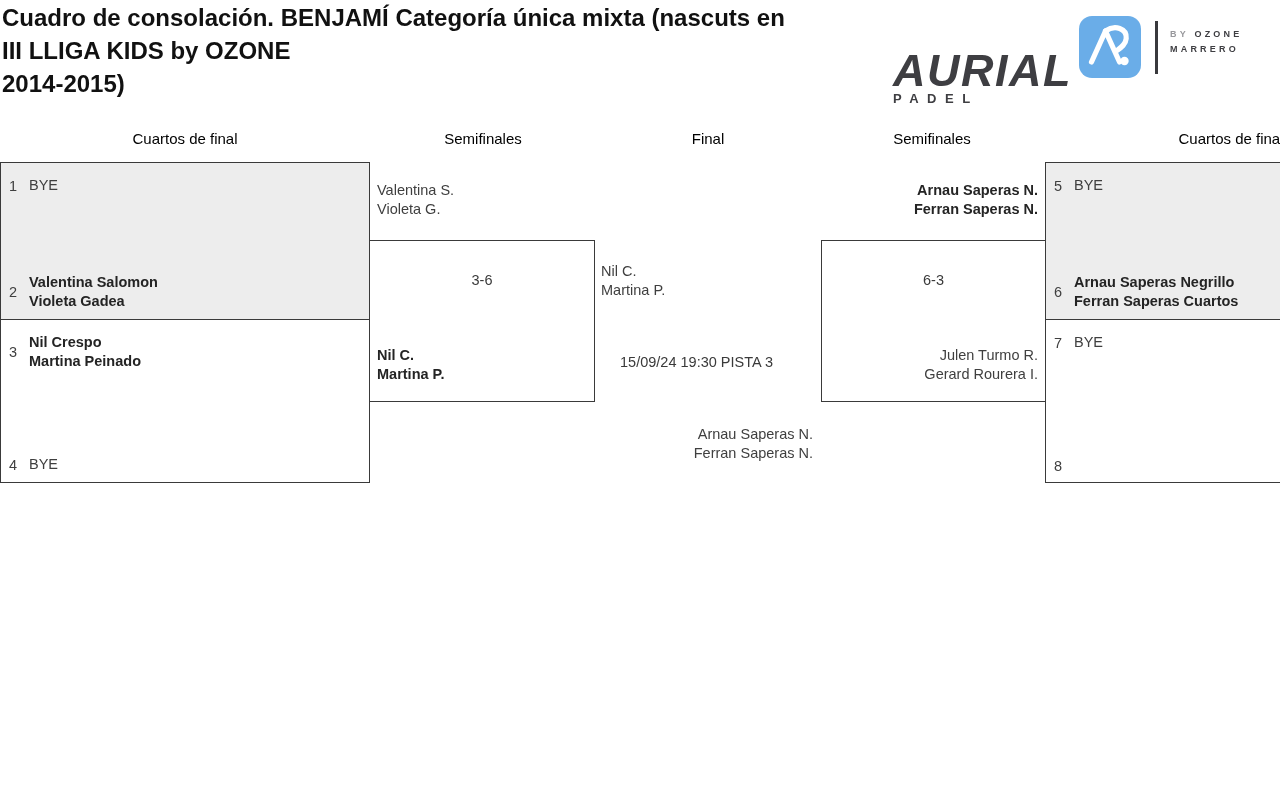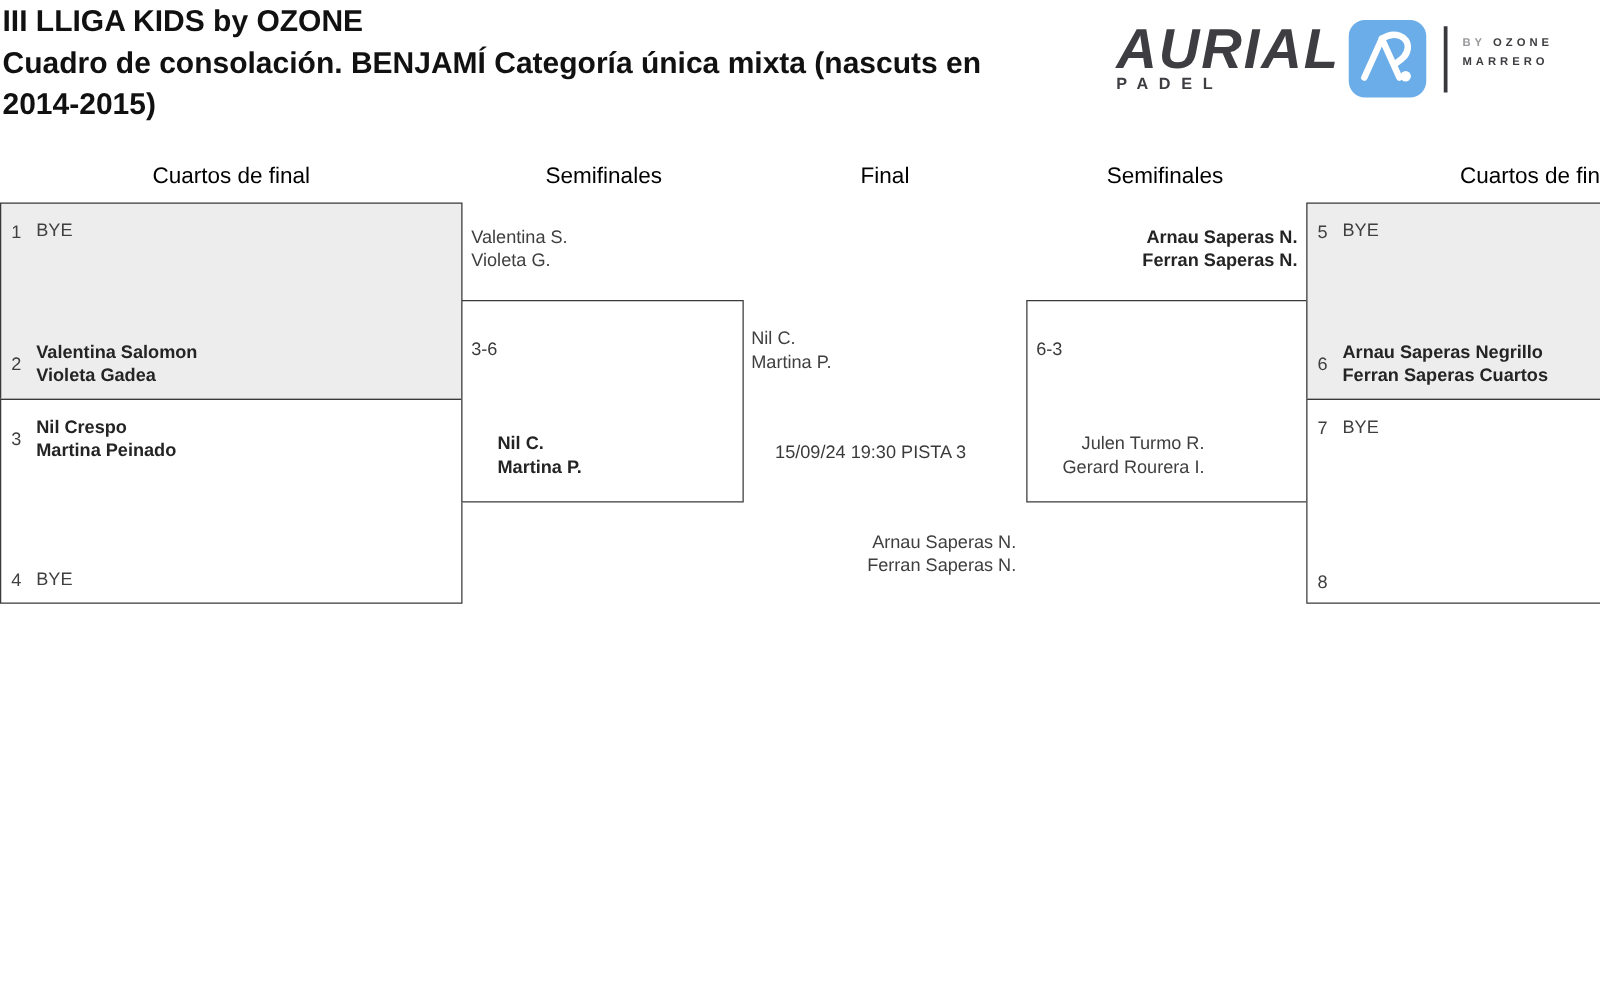--- a/index.html
+++ b/index.html
@@ -7,58 +7,58 @@
     position:relative;width:1280px;height:796px;overflow:hidden;background:#fff;
     font-family:"Liberation Sans","DejaVu Sans",sans-serif;
     -webkit-font-smoothing:antialiased;
   }
   
   .title{position:absolute;left:2px;top:1px;font-size:24px;font-weight:600;
     line-height:33px;color:#111;white-space:nowrap;}
   .logo{position:absolute;left:893px;top:16px;display:flex;align-items:flex-start;}
   .logo-word-col{display:flex;flex-direction:column;}
   .logo-word{font-size:45px;line-height:46px;font-weight:800;font-style:italic;
-    letter-spacing:1.5px;color:#3e3e42;}
+    letter-spacing:1.5px;color:#3e3e42;margin-top:32px;}
   .logo-sub{font-size:13px;font-weight:700;letter-spacing:8.5px;color:#3e3e42;
     text-align:left;margin-top:-3px;padding-right:4px;}
   .logo-tile{width:62px;height:62px;border-radius:13px;margin-left:7px;
     background:var(--accent-blue,#6aade8);flex:0 0 auto;}
   .logo-divider{width:3px;height:53px;background:#39393d;margin:5px 12px 0 14px;}
   .logo-byline{margin-top:11px;font-size:9px;font-weight:700;letter-spacing:3.2px;
     line-height:15px;color:#3e3e42;white-space:nowrap;}
   .logo-byline .by{color:#98989c;}
   
   .round-header{position:absolute;top:130px;transform:translateX(-50%);
-    font-size:18px;font-weight:500;color:#000;white-space:nowrap;}
+    font-size:15px;font-weight:500;color:#000;white-space:nowrap;}
   
   .qf-block{position:absolute;box-sizing:border-box;border:1px solid var(--border,#3a3a3a);
     display:flex;flex-direction:column;justify-content:space-between;
     padding:13px 8px 8px 8px;background:#fff;}
   .qf-block.gray{background:var(--block-gray,#ededed);}
   .entry{display:flex;align-items:center;}
   .seed{flex:0 0 14px;width:14px;font-size:14.5px;color:#3f3f3f;margin-right:6px;}
   .names{font-size:14.5px;line-height:19px;color:#3f3f3f;}
   .entry.strong .names{font-weight:700;color:#242424;}
   .sf-box{position:absolute;box-sizing:border-box;border:1px solid var(--border,#3a3a3a);
-    display:flex;flex-direction:row;padding:0 7px;background:#fff;}
+    display:flex;flex-direction:column;padding:0 7px;background:#fff;}
   .sf-score{text-align:center;padding-top:31px;font-size:14.5px;color:#3a3a3a;}
   .sf-winner{margin-top:auto;padding-bottom:17px;font-size:14.5px;line-height:19px;color:#3f3f3f;}
   .team{position:absolute;font-size:14.5px;line-height:19px;color:#3f3f3f;white-space:nowrap;}
   .strong-text{font-weight:700;color:#242424;}
   .ta-r{text-align:right;}
   .final-date{position:absolute;font-size:14.5px;color:#3a3a3a;text-align:center;white-space:nowrap;}
 </style>
 </head>
 <body>
 
 <div class="stage">
 
   <div class="title">
+    <div>Cuadro de consolación. BENJAMÍ Categoría única mixta (nascuts en</div>
     <div>III LLIGA KIDS by OZONE</div>
-    <div>Cuadro de consolación. BENJAMÍ Categoría única mixta (nascuts en</div>
     <div>2014-2015)</div>
   </div>
 
   <div class="logo">
     <div class="logo-word-col">
       <div class="logo-word">AURIAL</div>
       <div class="logo-sub">PADEL</div>
     </div>
     <div class="logo-tile">
       <svg width="62" height="62" viewBox="0 0 62 62">

